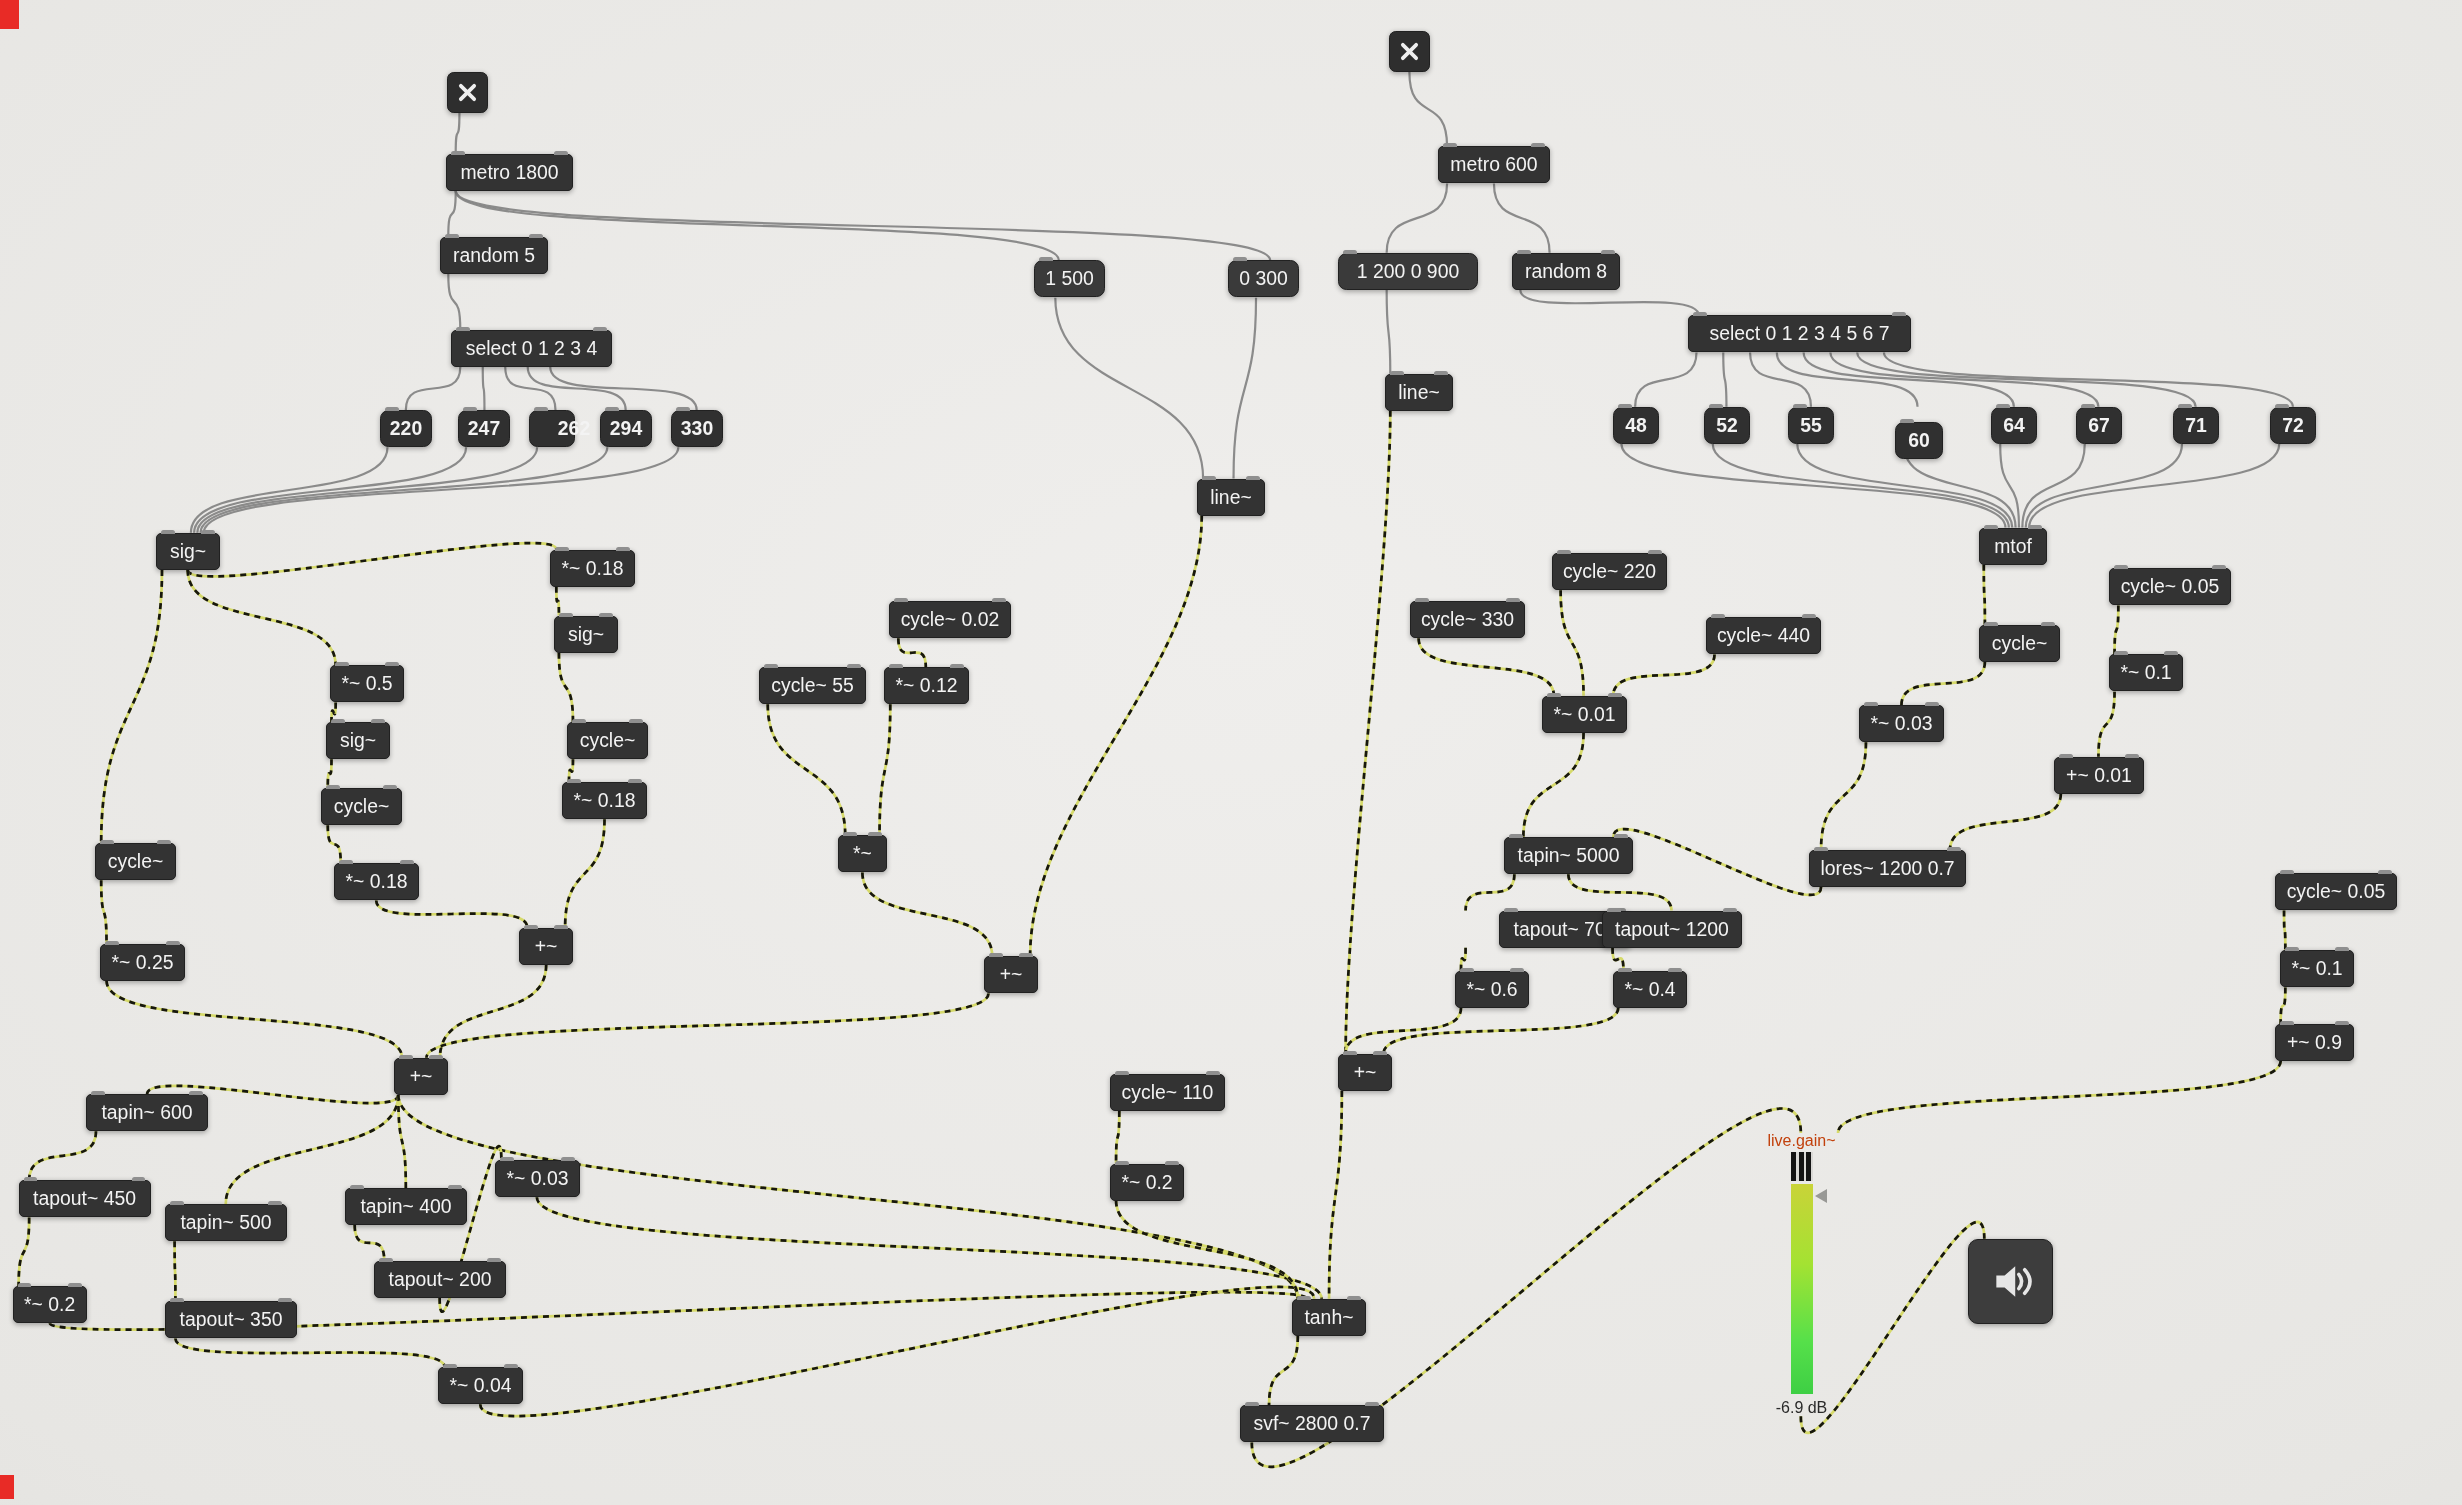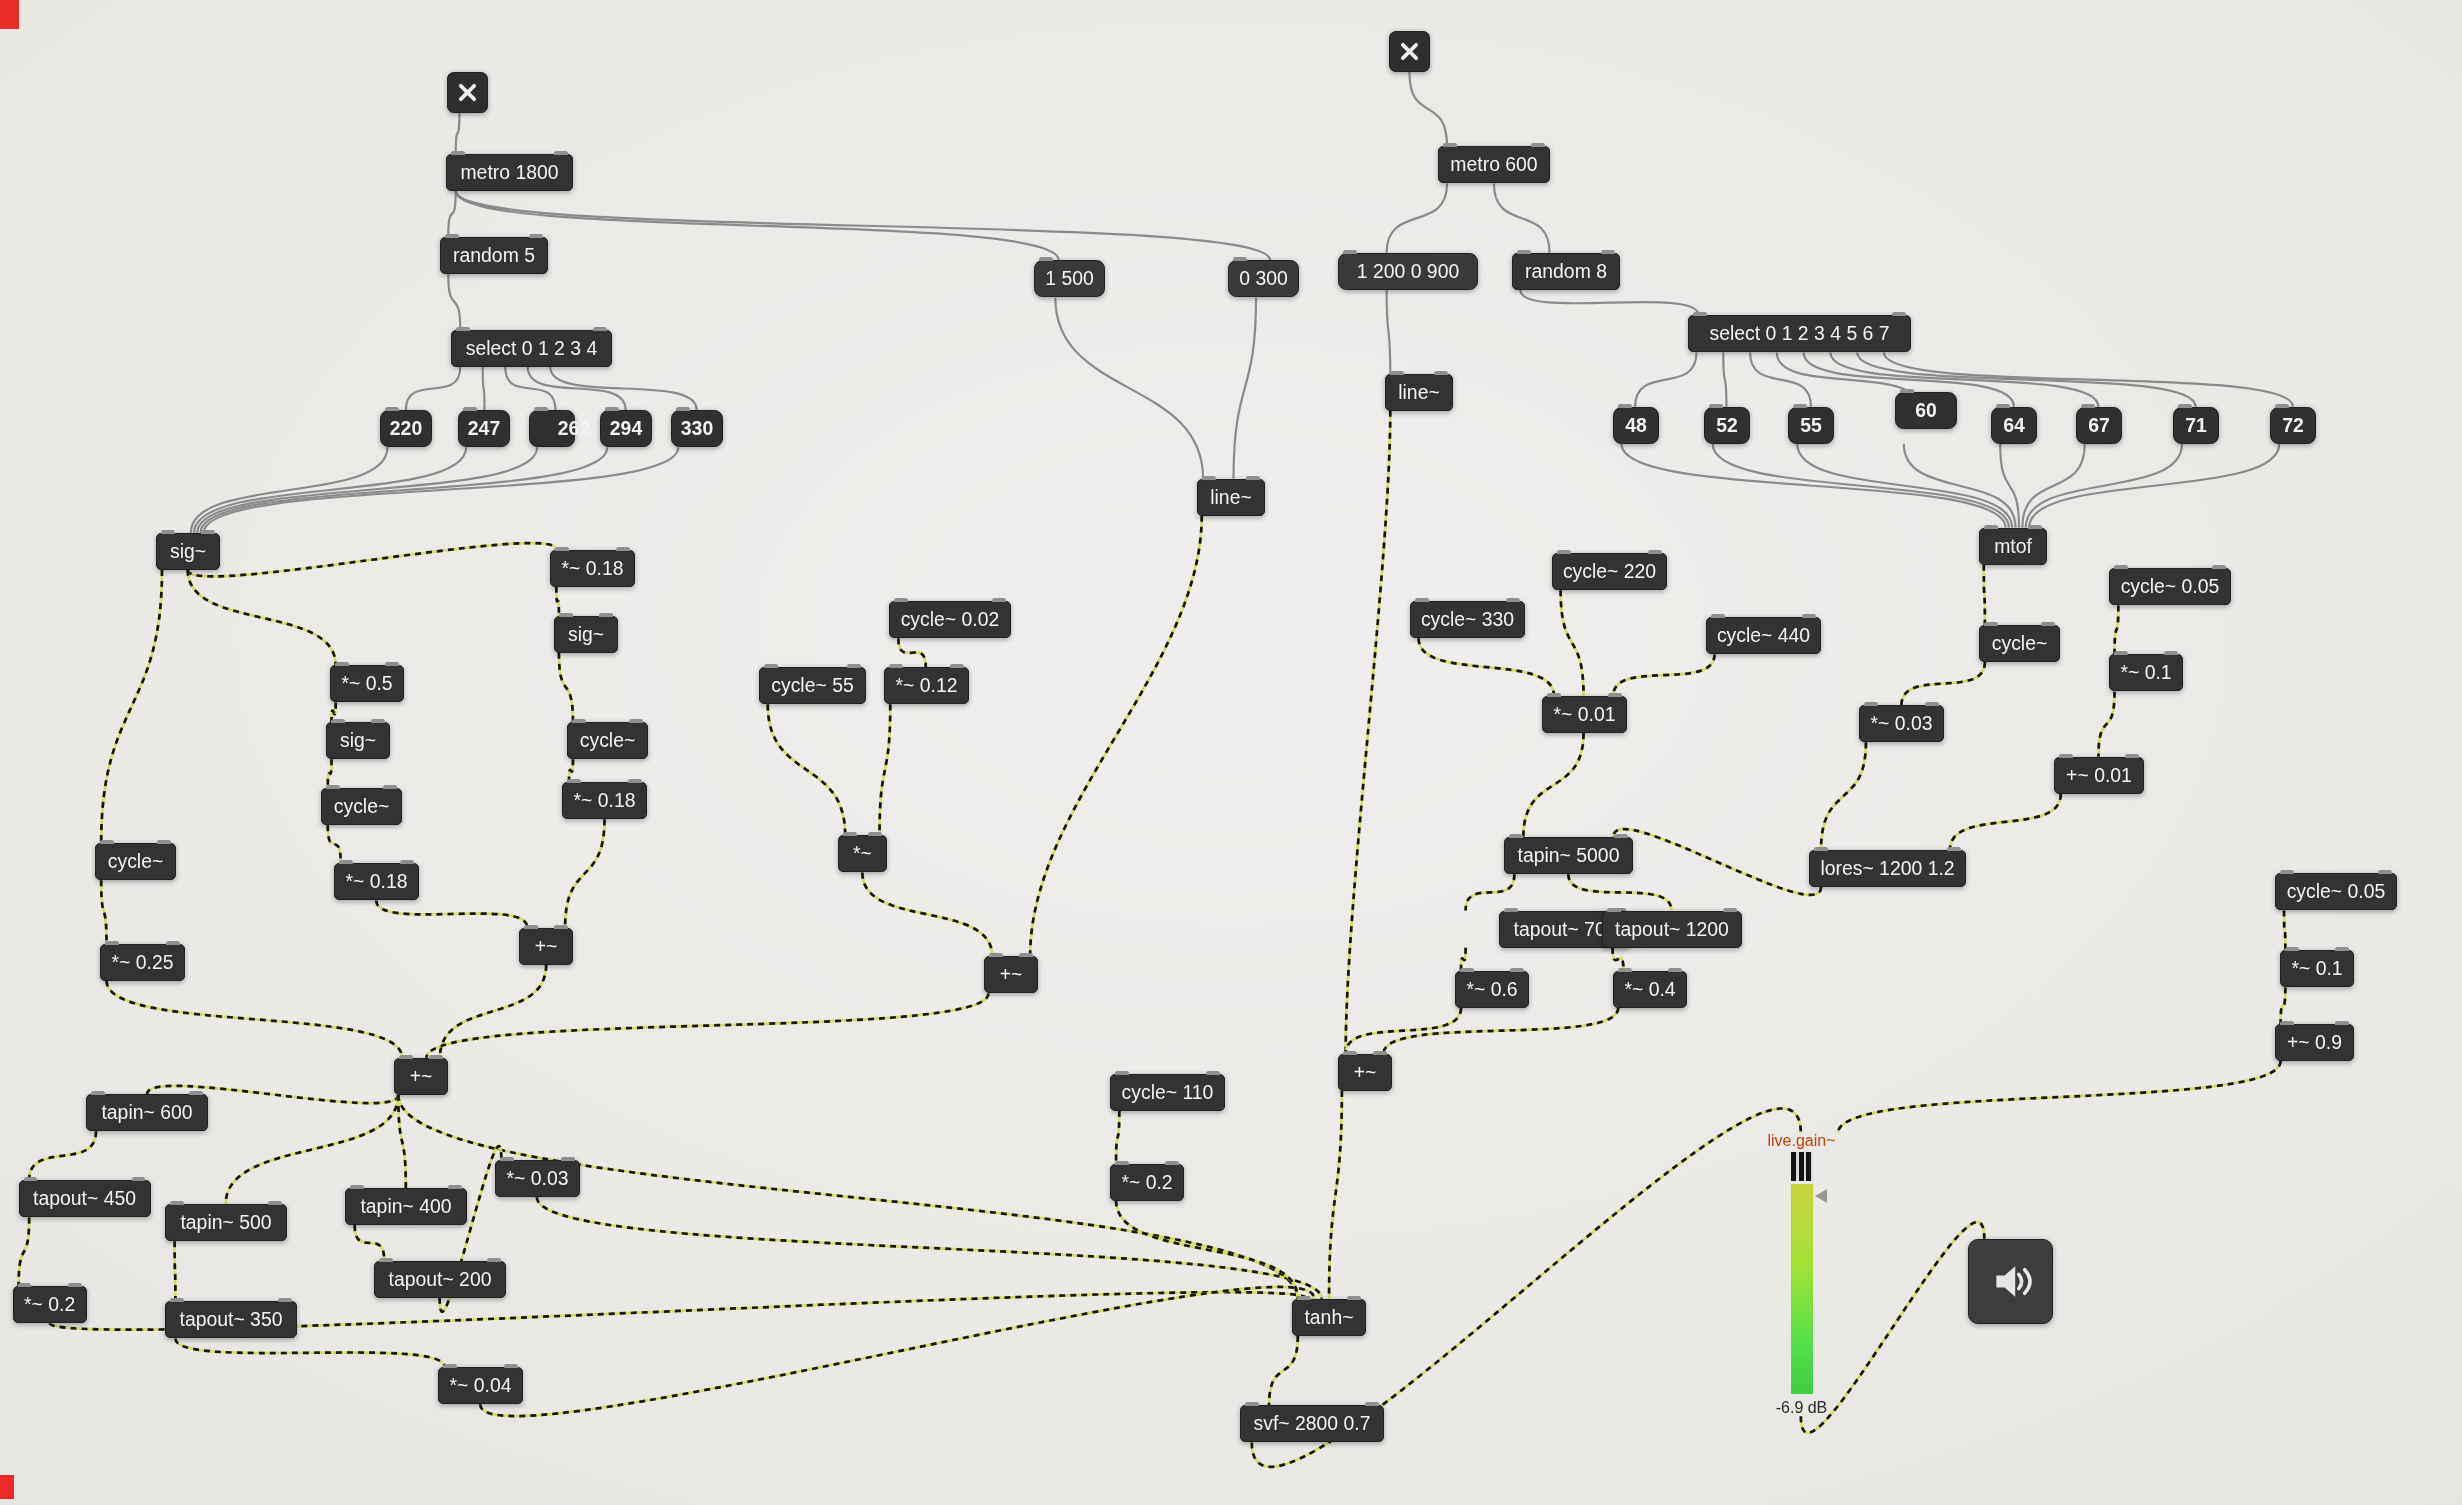--- a/index.html
+++ b/index.html
@@ -355,21 +355,21 @@
       </div>
       <div class="node node-number" style="left: 1613px; top: 407px; width: 46px; height: 37px;">
         <span class="node-label">48</span>
       </div>
       <div class="node node-number" style="left: 1704px; top: 407px; width: 46px; height: 37px;">
         <span class="node-label">52</span>
       </div>
       <div class="node node-number" style="left: 1788px; top: 407px; width: 46px; height: 37px;">
         <span class="node-label">55</span>
       </div>
-      <div class="node node-number" style="left: 1895px; top: 392px; width: 62px; height: 37px;">
+      <div class="node node-number" style="left: 1895px; top: 422px; width: 48px; height: 37px;">
         <span class="node-label">60</span>
       </div>
       <div class="node node-number" style="left: 1991px; top: 407px; width: 46px; height: 37px;">
         <span class="node-label">64</span>
       </div>
       <div class="node node-number" style="left: 2076px; top: 407px; width: 46px; height: 37px;">
         <span class="node-label">67</span>
       </div>
       <div class="node node-number" style="left: 2173px; top: 407px; width: 46px; height: 37px;">
         <span class="node-label">71</span>
@@ -401,21 +401,21 @@
       <div class="node node-object" style="left: 1410px; top: 601px; width: 115px; height: 37px;">
         <span class="node-label">cycle~ 330</span>
       </div>
       <div class="node node-object" style="left: 1706px; top: 617px; width: 115px; height: 37px;">
         <span class="node-label">cycle~ 440</span>
       </div>
       <div class="node node-object" style="left: 1542px; top: 696px; width: 85px; height: 37px;">
         <span class="node-label">*~ 0.01</span>
       </div>
       <div class="node node-object" style="left: 1809px; top: 850px; width: 157px; height: 37px;">
-        <span class="node-label">lores~ 1200 1.2</span>
+        <span class="node-label">lores~ 1200 0.7</span>
       </div>
       <div class="node node-object" style="left: 1504px; top: 837px; width: 129px; height: 37px;">
         <span class="node-label">tapin~ 5000</span>
       </div>
       <div class="node node-object" style="left: 1455px; top: 911px; width: 132px; height: 37px; margin-left: 44px;">
         <span class="node-label">tapout~ 700</span>
       </div>
       <div class="node node-object" style="left: 1602px; top: 911px; width: 140px; height: 37px;">
         <span class="node-label">tapout~ 1200</span>
       </div>

